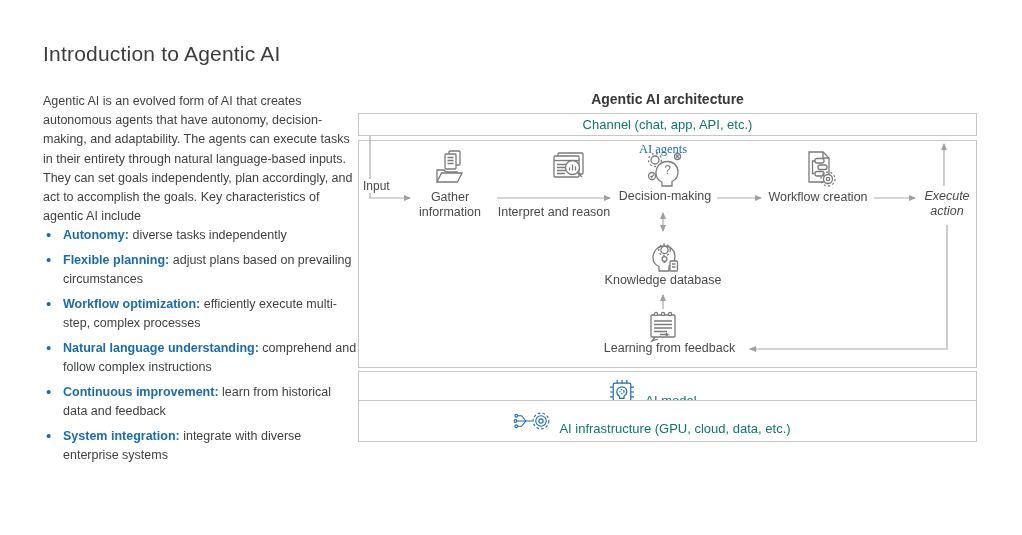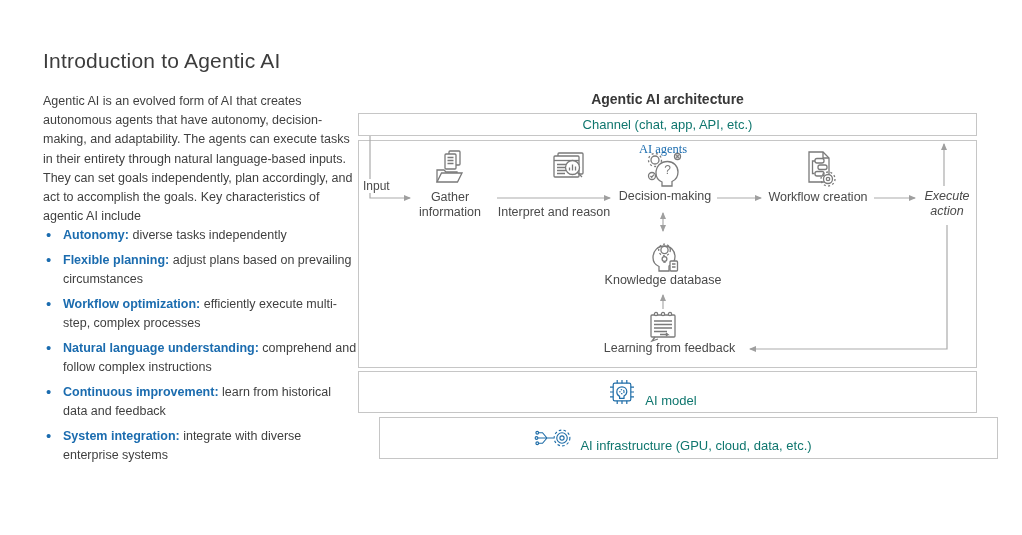--- a/index.html
+++ b/index.html
@@ -1,40 +1,40 @@
 <!DOCTYPE html>
 <html><head>
 <meta charset="utf-8">
 <style>
   html,body{margin:0;padding:0;background:#fff;}
   .canvas{position:relative;width:1022px;height:535px;background:#fff;overflow:hidden;
           font-family:"Liberation Sans",sans-serif;color:#3f3f3f;}
   
-  .page-title{position:absolute;left:43px;top:42px;font-size:21px;font-weight:400;color:#3c3c3c;letter-spacing:.2px;margin-top:7px;}
+  .page-title{position:absolute;left:43px;top:42px;font-size:21px;font-weight:400;color:#3c3c3c;letter-spacing:.2px;}
   .intro{position:absolute;left:43px;top:92px;width:312px;font-size:12.5px;line-height:19.2px;color:#3f3f3f;}
   .bullets{position:absolute;left:43px;top:226px;width:315px;}
   .bullet{position:relative;padding-left:20px;margin-bottom:6px;font-size:12.5px;line-height:19px;color:#3f3f3f;}
   .bullet::before{content:"\2022";position:absolute;left:3px;top:-1px;color:#1b6caf;font-size:15px;}
   .blabel{font-weight:bold;color:#1b6caf;}
   
   .logo{position:absolute;left:36px;top:456px;width:320px;height:40px;}
   .logo svg{position:absolute;left:6px;top:0;}
   .brand{position:absolute;left:46px;top:16px;font-size:17px;color:#1b6caf;letter-spacing:.2px;}
   .brand sup{font-size:8px;}
   .tagline{position:absolute;left:172px;top:23px;font-size:9.5px;color:#4d4d4d;}
   
   .diagram-title{position:absolute;left:358px;top:91px;width:619px;text-align:center;
                  font-size:14px;font-weight:bold;color:#383838;}
   .diagram{position:absolute;left:358px;top:113px;width:619px;height:346px;}
   .bar{position:absolute;left:0;width:617px;border:1px solid #c6c6c6;background:#fff;
        display:flex;align-items:center;justify-content:center;color:#0f766e;font-size:13px;}
   .bar-channel{top:0;height:21px;}
   .agents-box{position:absolute;left:0;top:27px;width:617px;height:226px;border:1px solid #c6c6c6;background:#fff;}
   .bar-model{top:258px;height:40px;}
-  .bar-infra{top:304px;height:40px;margin-left:21px;}
+  .bar-infra{top:287px;height:40px;}
   .bar .grp{position:relative;left:-16px;display:flex;align-items:flex-end;gap:7px;}
   .overlay{position:absolute;left:0;top:0;width:619px;height:346px;z-index:3;pointer-events:none;}
   .dlabel{position:absolute;z-index:4;text-align:center;font-size:12.5px;line-height:15px;color:#4a4a4a;white-space:pre-line;}
   .dicon{position:absolute;z-index:4;color:#7a7a7a;}
   .blue-label{color:#1b6caf;font-family:Liberation Serif, serif;}
   .input-lbl{position:absolute;left:3px;top:66px;width:38px;z-index:5;background:#fff;
              font-size:12px;color:#4a4a4a;text-align:left;padding-left:2px;}
 </style>
 </head>
 <body>

